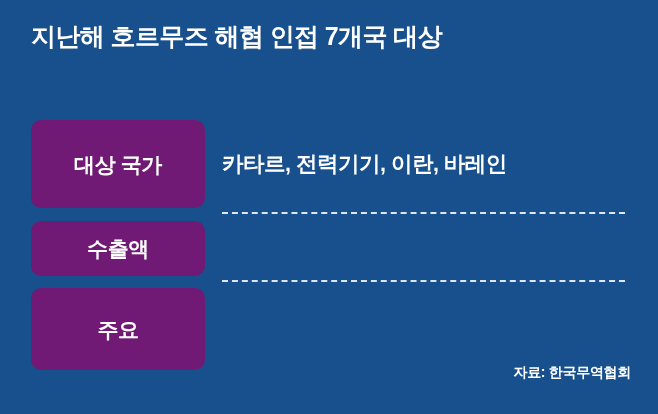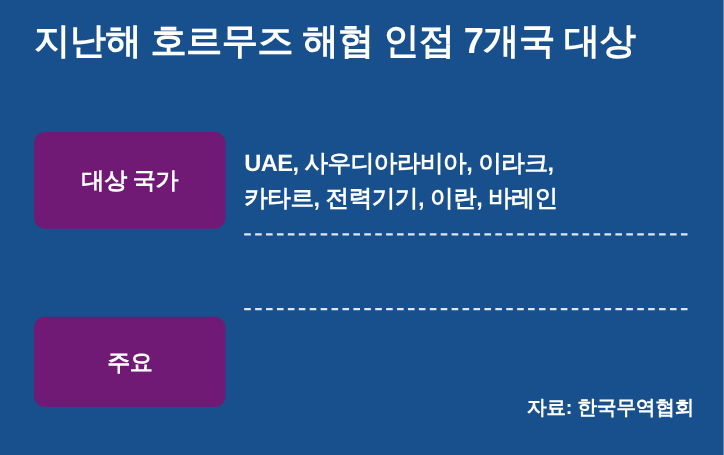--- a/index.html
+++ b/index.html
@@ -22,21 +22,21 @@
 
   
   .title-block {
     position: absolute;
     left: 31px;
     top: 20px;
     width: 600px;
   }
   .title-line {
     color: #ffffff;
-    font-size: 33px;
+    font-size: 25px;
     font-weight: bold;
     line-height: 33px;
     letter-spacing: -0.6px;
     white-space: nowrap;
   }
 
   
   .row {
     position: absolute;
     left: 0;
@@ -98,48 +98,50 @@
   }
   .divider-1 { top: 212px; }
   .divider-2 { top: 280px; }
 
   
   .source {
     position: absolute;
     right: 27px;
     bottom: 32px;
     color: #ffffff;
-    font-size: 18px;
+    font-size: 14px;
     font-weight: bold;
     letter-spacing: -0.3px;
     white-space: nowrap;
   }
 </style>
 </head>
 <body>
 
 <div class="infographic">
 
   <div class="title-block">
     <div class="title-line">지난해 호르무즈 해협 인접 7개국 대상</div>
   </div>
 
   <div class="row row-countries">
     <div class="chip">
       <div class="chip-line">대상 국가</div>
     </div>
     <div class="value">
-      <div class="value-line">UAE, 사우디아라비아, 이라크,</div>
       <div class="value-line">카타르, 전력기기, 이란, 바레인</div>
     </div>
   </div>
 
   <div class="divider divider-1"></div>
 
   <div class="row row-amount">
+    <div class="chip">
+      <div class="chip-line">수출액</div>
+    </div>
   </div>
 
   <div class="divider divider-2"></div>
 
   <div class="row row-items">
     <div class="chip">
       <div class="chip-line">주요</div>
     </div>
   </div>
 

